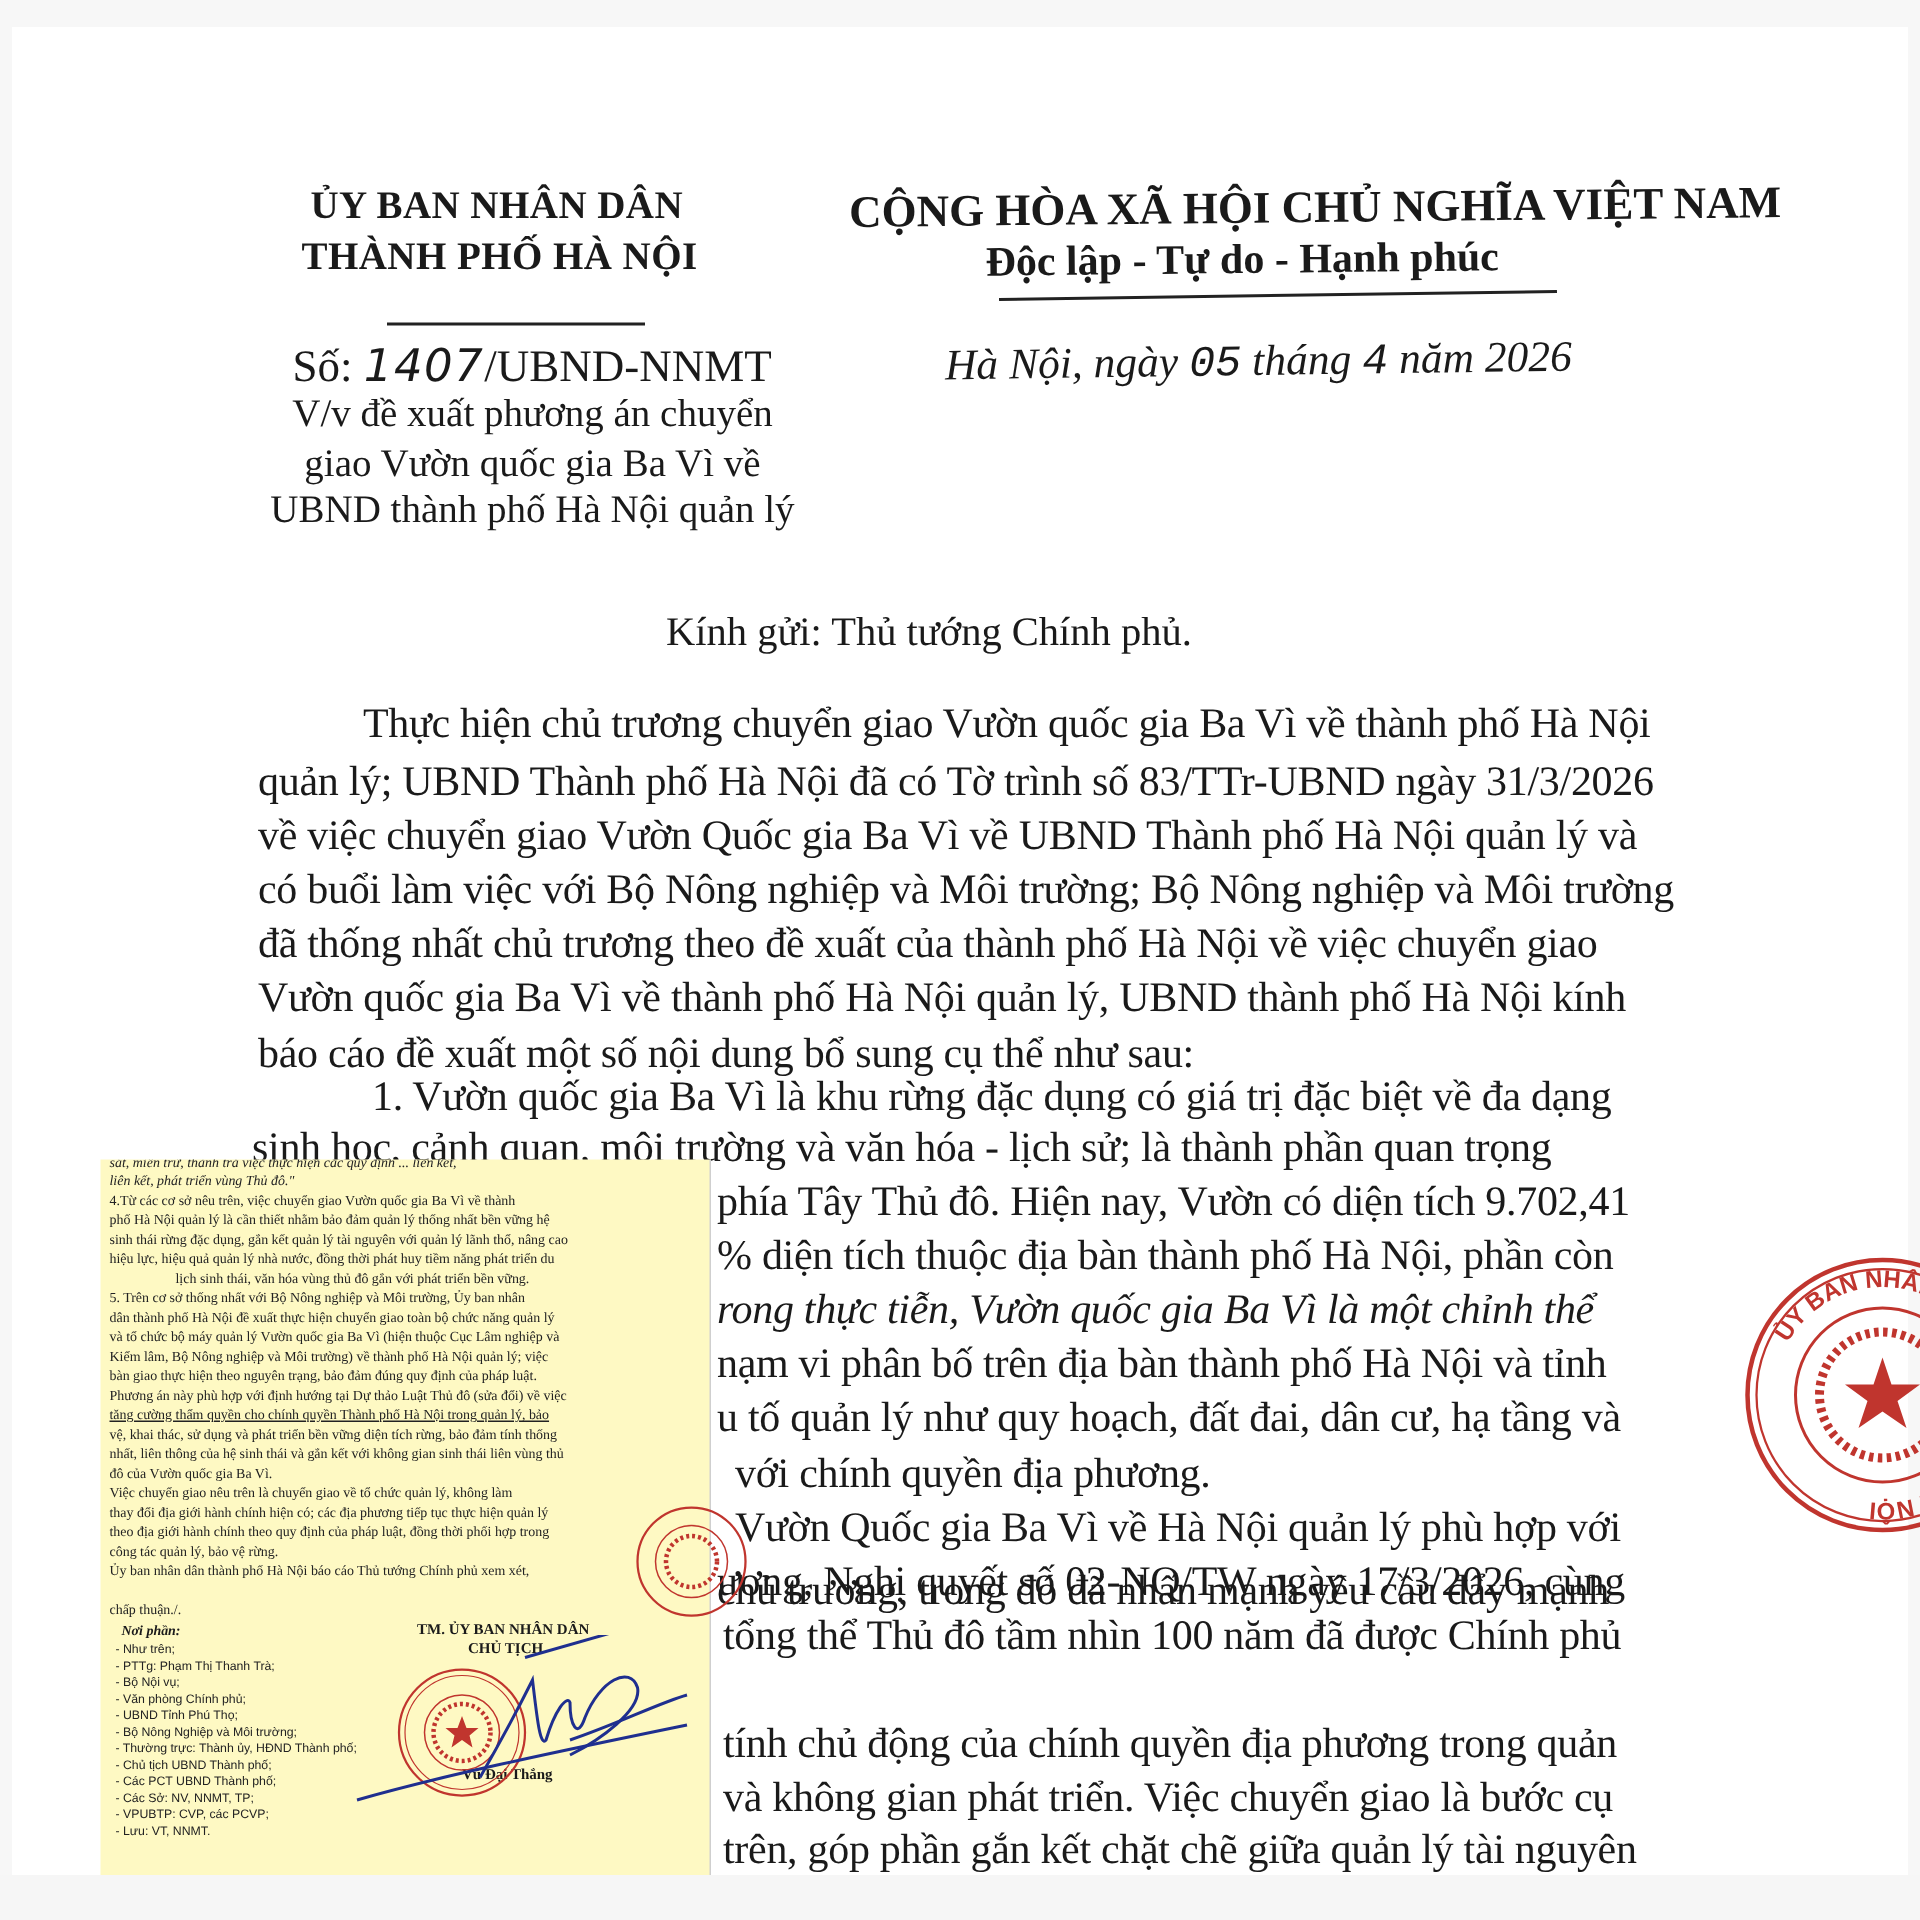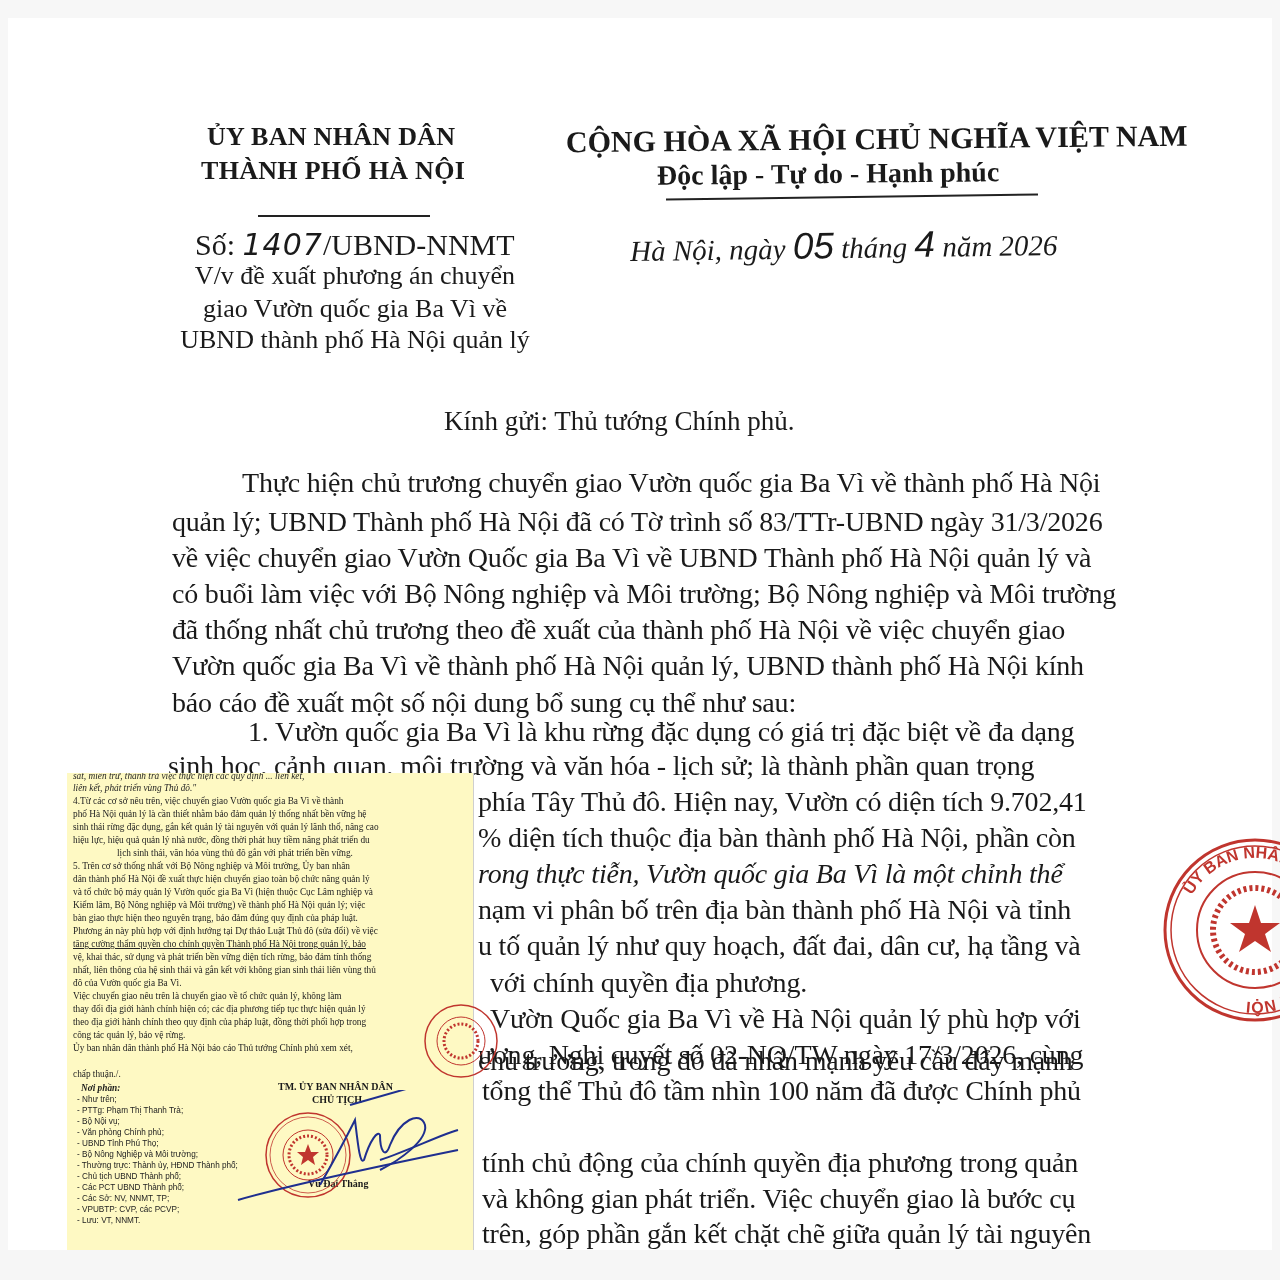--- a/index.html
+++ b/index.html
@@ -19,21 +19,21 @@
     .org-rule { position: absolute; left: 258px; top: 215px; width: 172px; height: 2px; background: #222; }
     .so { position: absolute; left: 195px; top: 227px; font-size: 30px; }
     .so .hand { font-family: "DejaVu Sans", sans-serif; font-style: italic; font-weight: 300; font-size: 30px; letter-spacing: 1px; }
     .vv { position: absolute; font-size: 26px; text-align: center; width: 400px; left: 155px; }
     .vv1 { top: 261px; } .vv2 { top: 294px; } .vv3 { top: 325px; }
 
     .nat1 { position: absolute; left: 566px; top: 122px; font-weight: bold; font-size: 30px; transform: rotate(-0.6deg); }
     .nat2 { position: absolute; left: 657px; top: 158px; font-weight: bold; font-size: 28px; transform: rotate(-0.6deg); }
     .nat-rule { position: absolute; left: 666px; top: 196px; width: 372px; height: 2px; background: #222; transform: rotate(-0.8deg); }
     .date { position: absolute; left: 630px; top: 225px; font-style: italic; font-size: 29px; transform: rotate(-0.8deg); }
-    .date .hand { font-family: Liberation Sans, sans-serif; font-style: italic; font-size: 37px; font-weight: 300; }
+    .date .hand { font-family: Liberation Mono, monospace; font-style: italic; font-size: 29px; font-weight: 300; }
 
     .kinhgui { position: absolute; left: 444px; top: 406px; font-size: 27px; }
     .body-line { position: absolute; font-size: 28px; left: 172px; letter-spacing: -0.2px; }
     .right-line { position: absolute; font-size: 28px; letter-spacing: -0.2px; }
 
     
     .inset {
       position: absolute; left: 67px; top: 773px; width: 406px; height: 485px;
       background: #fef9c3; border-right: 1px solid #cfcfcf; overflow: hidden;
     }

